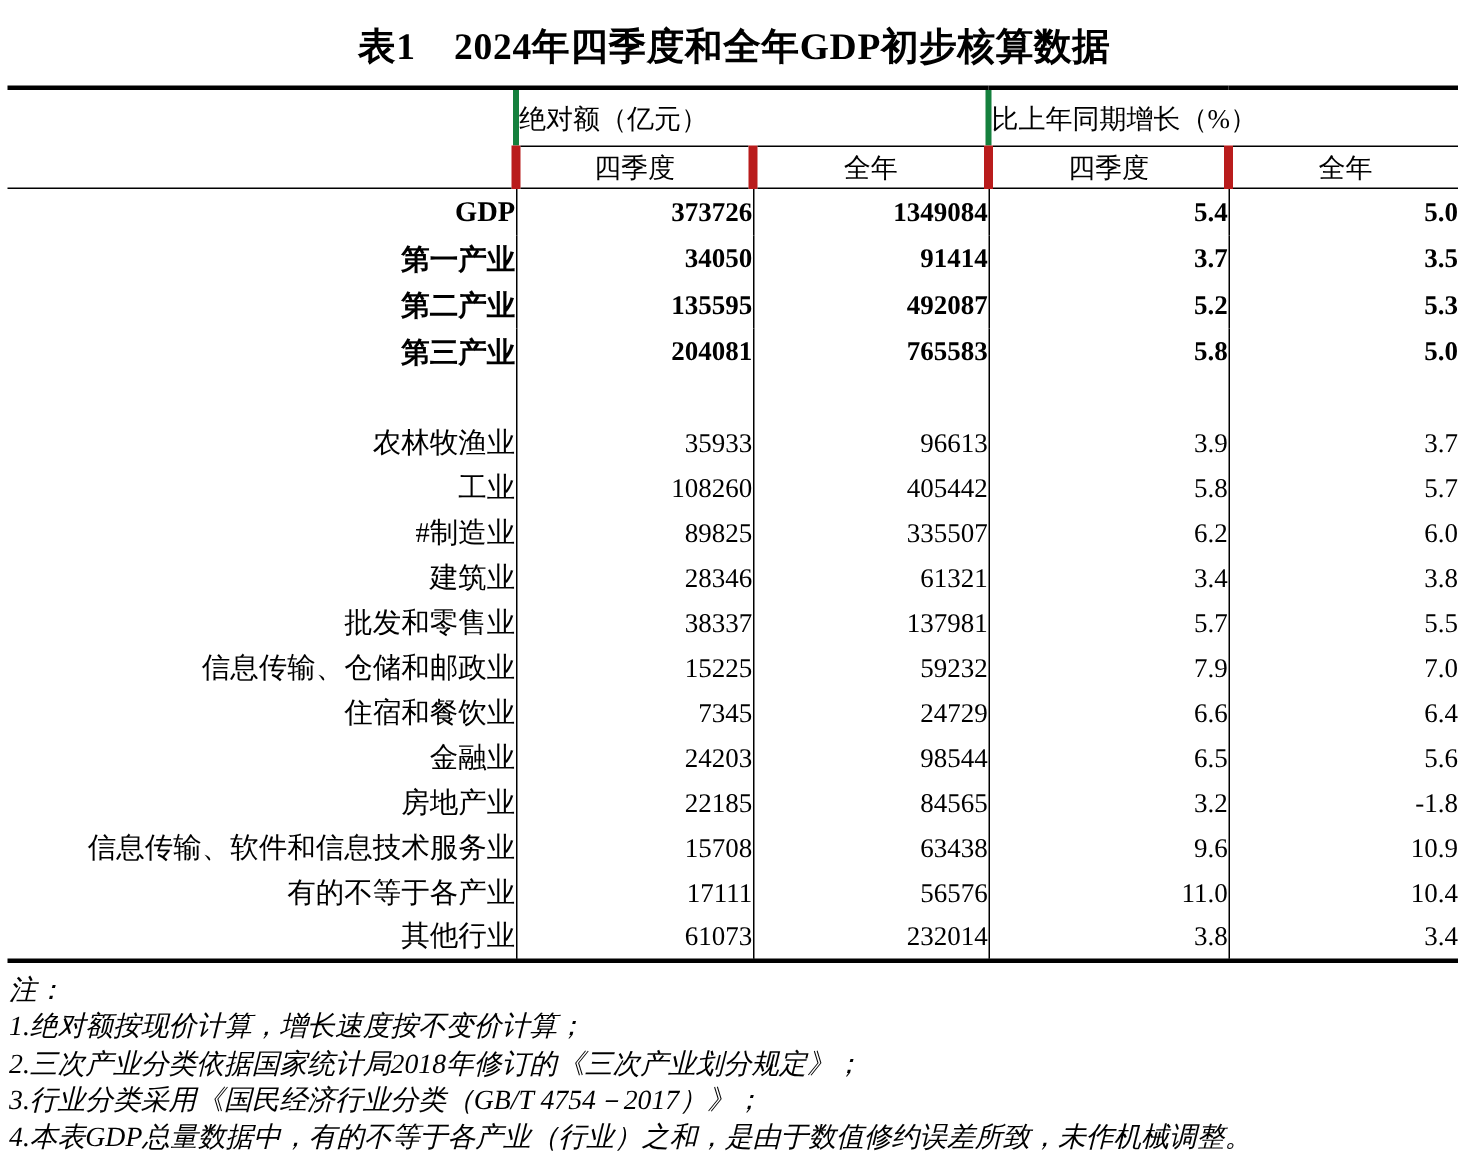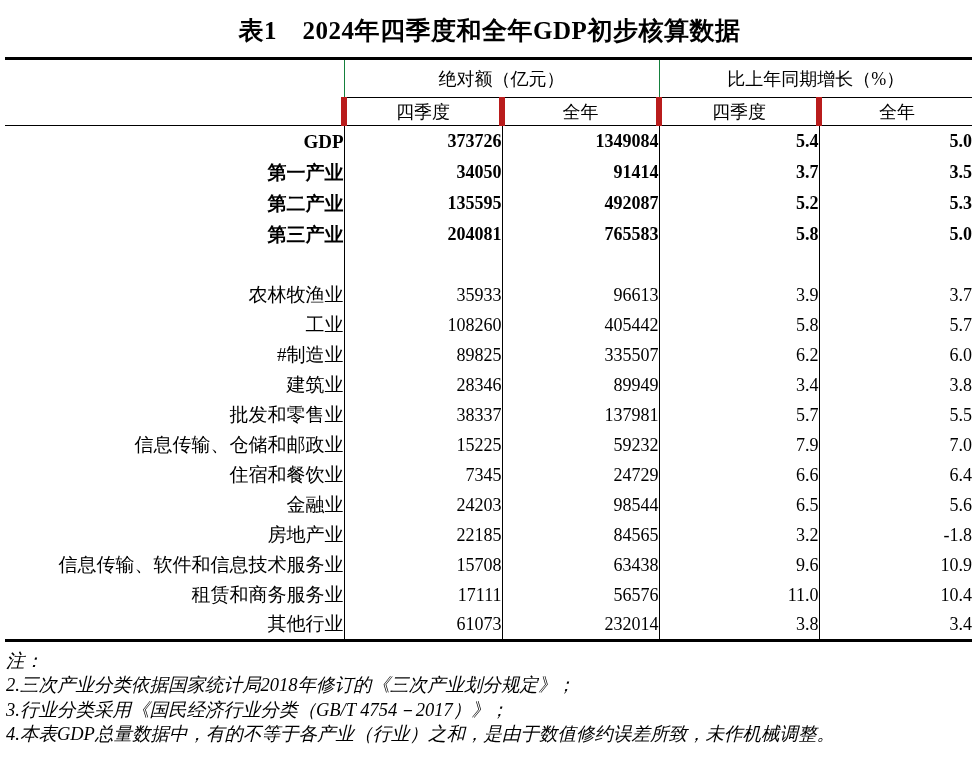--- a/index.html
+++ b/index.html
@@ -68,25 +68,24 @@
     height: 0;
     border-top: 3px solid #000;
   }
   .rule-bottom {
     height: 0;
     border-top: 3px solid #000;
   }
 
   
   .hdr-group {
-    text-align: center;
     height: 37px;
     font-size: 18px;
     border-bottom: 1px solid #000;
-    border-left: 1px solid #15803d;
+    border-left: 4px solid #15803d;
   }
   .hdr-sub {
     text-align: center;
     height: 27px;
     font-size: 18px;
     border-left: 6px solid #b91c1c;
   }
   .hdr-blank {
     border: none;
     height: 27px;
@@ -230,21 +229,21 @@
         <tr class="datarow">
           <td class="lbl indent">#制造业</td>
           <td class="num">89825</td>
           <td class="num">335507</td>
           <td class="num">6.2</td>
           <td class="num">6.0</td>
         </tr>
         <tr class="datarow">
           <td class="lbl">建筑业</td>
           <td class="num">28346</td>
-          <td class="num">89949</td>
+          <td class="num">61321</td>
           <td class="num">3.4</td>
           <td class="num">3.8</td>
         </tr>
         <tr class="datarow">
           <td class="lbl">批发和零售业</td>
           <td class="num">38337</td>
           <td class="num">137981</td>
           <td class="num">5.7</td>
           <td class="num">5.5</td>
         </tr>
@@ -277,21 +276,21 @@
           <td class="num">-1.8</td>
         </tr>
         <tr class="datarow">
           <td class="lbl">信息传输、软件和信息技术服务业</td>
           <td class="num">15708</td>
           <td class="num">63438</td>
           <td class="num">9.6</td>
           <td class="num">10.9</td>
         </tr>
         <tr class="datarow">
-          <td class="lbl">租赁和商务服务业</td>
+          <td class="lbl">有的不等于各产业</td>
           <td class="num">17111</td>
           <td class="num">56576</td>
           <td class="num">11.0</td>
           <td class="num">10.4</td>
         </tr>
         <tr class="datarow">
           <td class="lbl">其他行业</td>
           <td class="num">61073</td>
           <td class="num">232014</td>
           <td class="num">3.8</td>
@@ -300,18 +299,19 @@
 
         <tr>
           <td class="rule-bottom" colspan="5"></td>
         </tr>
       </tbody>
     </table>
   </div>
 
   <div class="notes">
     <div class="note-line">注：</div>
+    <div class="note-line">1.绝对额按现价计算，增长速度按不变价计算；</div>
     <div class="note-line">2.三次产业分类依据国家统计局2018年修订的《三次产业划分规定》；</div>
     <div class="note-line">3.行业分类采用《国民经济行业分类（GB/T 4754－2017）》；</div>
     <div class="note-line">4.本表GDP总量数据中，有的不等于各产业（行业）之和，是由于数值修约误差所致，未作机械调整。</div>
   </div>
 
 </div>
 
 </body></html>

